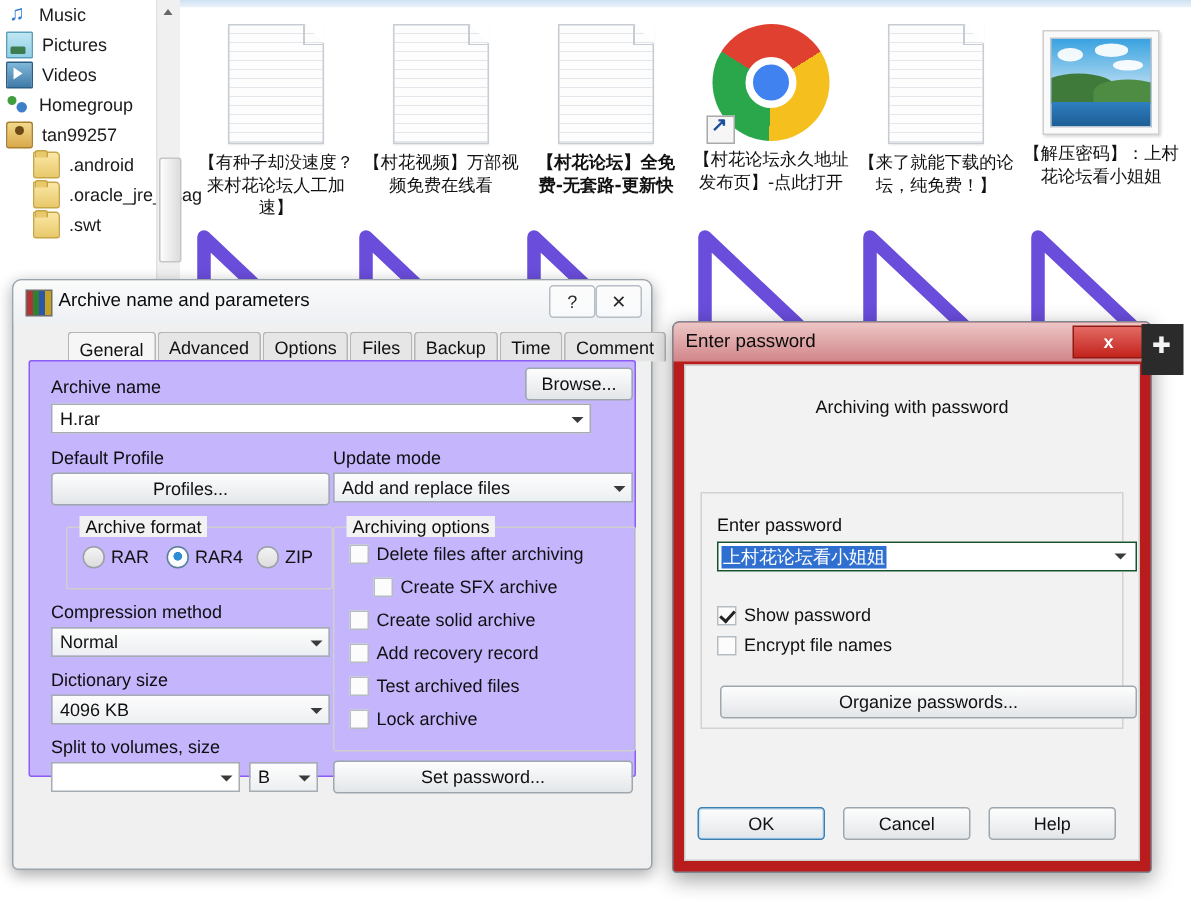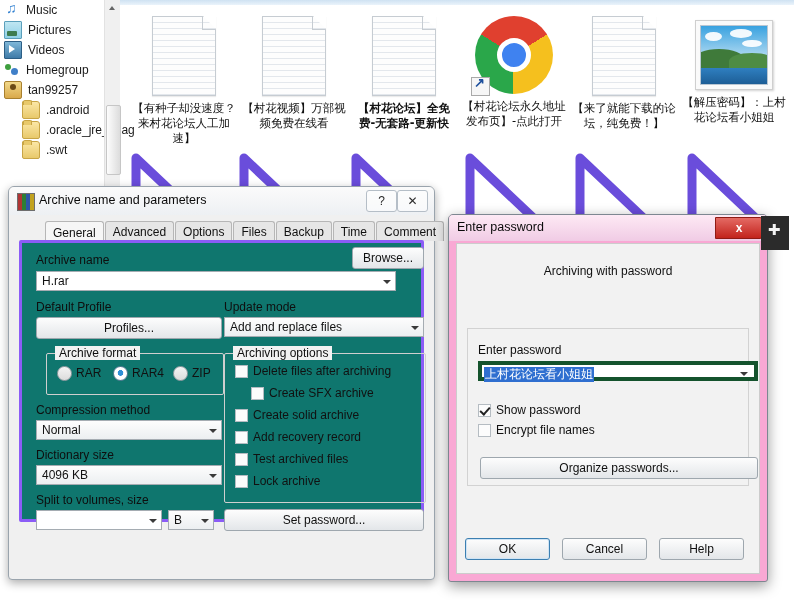--- a/index.html
+++ b/index.html
@@ -85,21 +85,21 @@
   #winrar .titlebar .tb-title{position:absolute;left:30px;top:6px;font-size:12.5px;color:#0a0a0a;}
   .tbtn{position:absolute;top:3px;width:29px;height:20px;border:1px solid #b5bec7;background:rgba(255,255,255,.55);
     border-radius:3px;font-size:12px;color:#2a2a2a;display:flex;align-items:center;justify-content:center;}
   .tbtn.help{right:37px;}
   .tbtn.close{right:6px;}
 
   .tabstrip{position:absolute;left:10px;top:34px;right:10px;height:20px;display:flex;align-items:flex-start;padding-left:26px;}
   .tab{height:19px;padding:0 7px;display:flex;align-items:center;font-size:12px;color:#111;
      background:#e6e6e6;border:1px solid #b6b6b6;border-bottom:none;border-radius:3px 3px 0 0;margin-right:1px;}
   .tab.active{background:#f6f6f6;height:21px;}
-  .panel{position:absolute;left:10px;top:53px;right:10px;height:276px;background:#0f766e;border:3px solid #8b5cf6;border-radius:2px;}
+  .panel{position:absolute;left:10px;top:53px;right:10px;height:276px;background:#c4b5fd;border:1px solid #8b5cf6;border-radius:2px;}
 
   .lbl{position:absolute;font-size:12px;color:#0e0e0e;}
   .combo{position:absolute;height:20px;background:linear-gradient(#fdfdfd,#eceff1);border:1px solid #a5acb2;box-sizing:border-box;
      font-size:12px;padding:2px 18px 0 5px;color:#111;}
   .combo.white{background:#fff;}
   .arrow-dn{position:absolute;right:4px;top:8px;border-top:4px solid #3a3a3a;border-left:4px solid transparent;border-right:4px solid transparent;}
   .btn{position:absolute;height:22px;background:linear-gradient(#fdfdfd,#e3e6e9);border:1px solid #9ea7ae;border-radius:3px;
      font-size:12px;color:#101010;display:flex;align-items:center;justify-content:center;box-sizing:border-box;}
 
   .group{position:absolute;border:1px solid #cfcfcf;border-radius:2px;}
@@ -108,32 +108,32 @@
   .radio{position:absolute;display:flex;font-size:12px;color:#111;}
   .radio .dot{width:13px;height:13px;border-radius:50%;background:linear-gradient(#f4f4f4,#dcdcdc);border:1px solid #9aa0a6;margin-right:4px;position:relative;}
   .radio.on .dot{background:radial-gradient(circle at 50% 45%,#2f8fd6 0 28%,#ffffff 32% 60%,#d4d4d4 100%);border-color:#5c7f99;}
 
   .chk{position:absolute;display:flex;align-items:center;font-size:12px;color:#111;}
   .chk .box{width:13px;height:13px;background:#fcfcfc;border:1px solid #b5bcc2;margin-right:5px;position:relative;box-sizing:border-box;}
   .chk.on .box:after{content:"";position:absolute;left:3px;top:0px;width:4px;height:8px;border:solid #222;border-width:0 2px 2px 0;transform:rotate(42deg);}
 
   
   #pwdlg{position:absolute;left:448px;top:214px;width:318px;height:366px;
-    background:#f9a8d4;border:1px solid #7d8791;border-radius:5px 5px 3px 3px;
+    background:#b91c1c;border:1px solid #7d8791;border-radius:5px 5px 3px 3px;
     box-shadow:0 4px 14px rgba(0,0,0,.4);}
   #pwdlg .titlebar{height:26px;border-radius:4px 4px 0 0;position:relative;
     background:linear-gradient(rgba(255,255,255,.75),rgba(232,238,245,.5));}
   #pwdlg .titlebar .tb-title{position:absolute;left:8px;top:5px;font-size:12.5px;color:#0a0a0a;}
   #pwdlg .xbtn{position:absolute;right:4px;top:2px;width:46px;height:20px;border-radius:0 3px 3px 0;
      background:linear-gradient(#e46a64,#c2231c);border:1px solid #8f1a14;color:#fff;font-size:12px;
      display:flex;align-items:center;justify-content:center;font-weight:bold;}
   #pwdlg .body{position:absolute;left:7px;top:28px;right:7px;bottom:7px;background:#f2f2f2;border:1px solid #ccc;}
   #pw-caption{position:absolute;left:0;right:0;top:20px;text-align:center;font-size:12px;color:#111;}
   #pw-group{position:absolute;left:10px;top:84px;right:10px;height:156px;border:1px solid #d2d2d2;}
-  .pw-input{position:absolute;height:20px;background:#fff;border:4px solid #14532d;box-sizing:border-box;}
+  .pw-input{position:absolute;height:20px;background:#fff;border:1px solid #14532d;box-sizing:border-box;}
   .pw-sel{position:absolute;left:2px;top:2px;height:15px;background:#2f6fd0;color:#fff;font-size:12px;padding:0 1px;
     line-height:15px;font-family:"DejaVu Sans","Liberation Sans",sans-serif;}
   #pwdlg .btn.default{border:1px solid #3c7fb1;box-shadow:0 0 0 1px #cfe4f5 inset;}
 
   
   #artifact{position:absolute;left:761px;top:216px;width:28px;height:34px;background:#2b2b2b;}
   #artifact:after{content:"\271A";position:absolute;left:7px;top:5px;color:#f3f3f3;font-size:15px;}
 </style>
 </head>
 <body>

